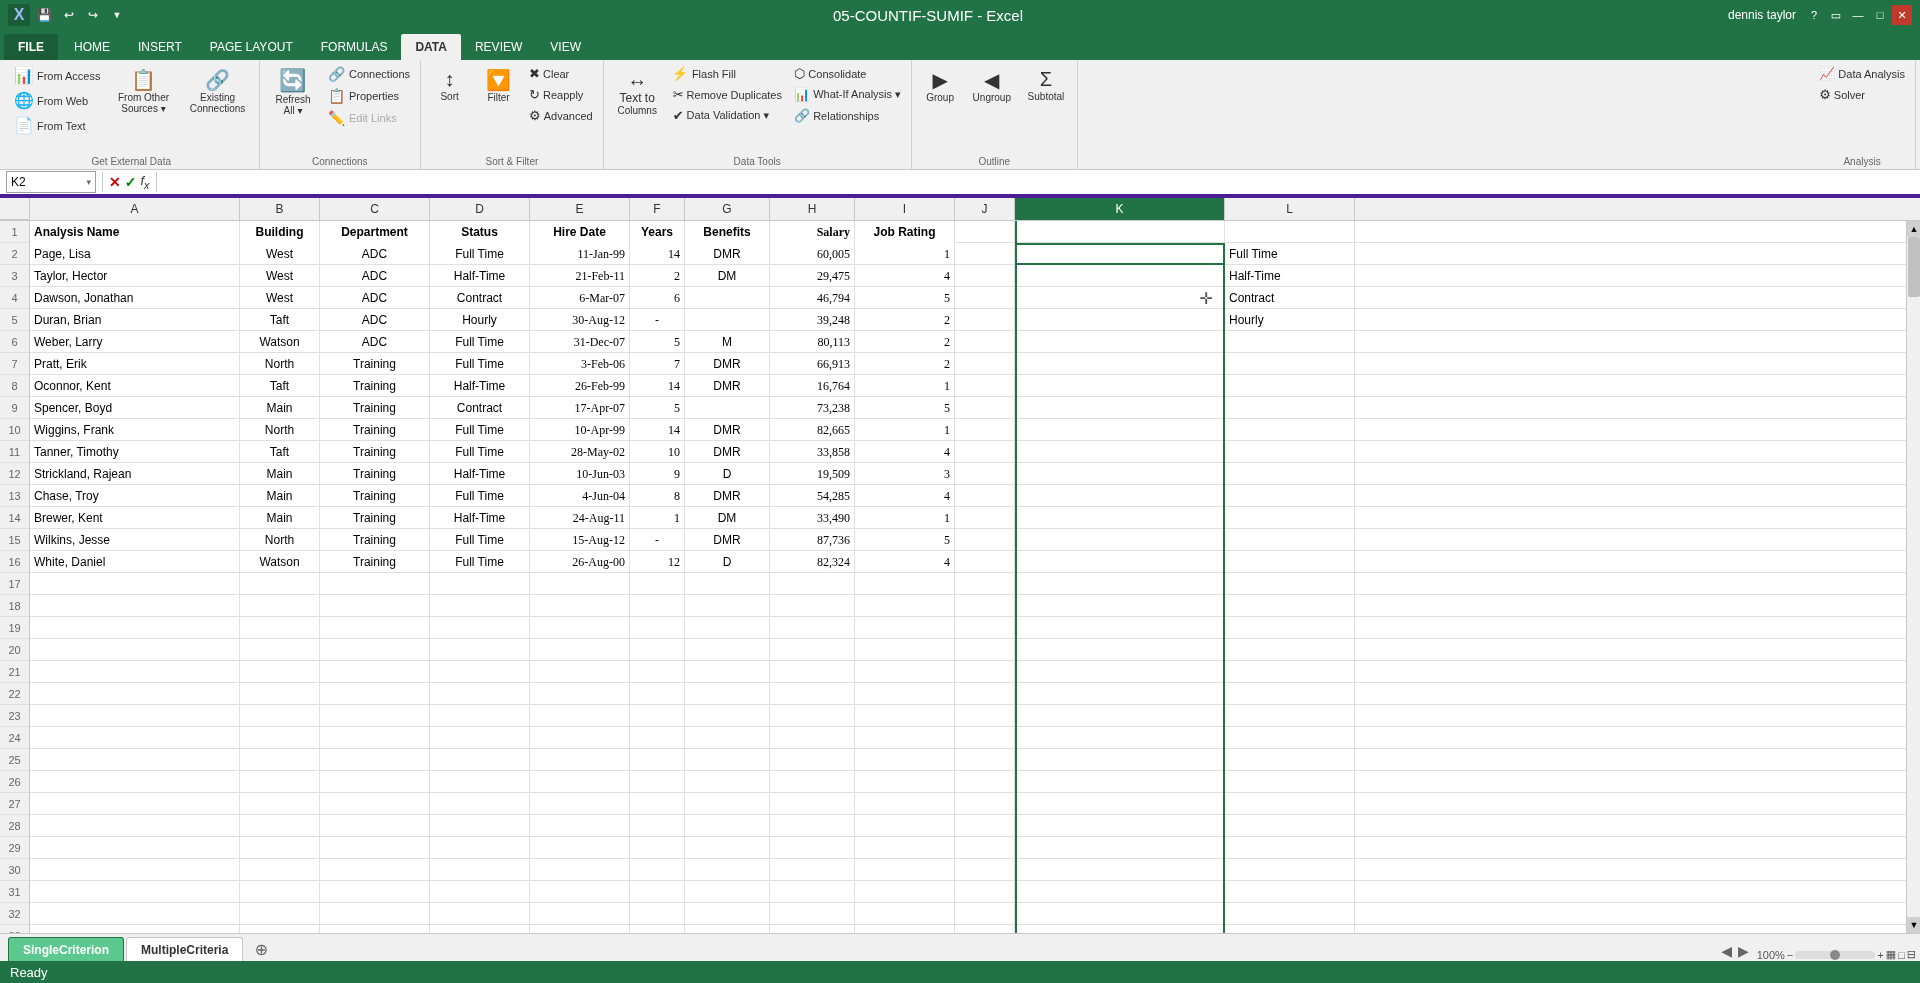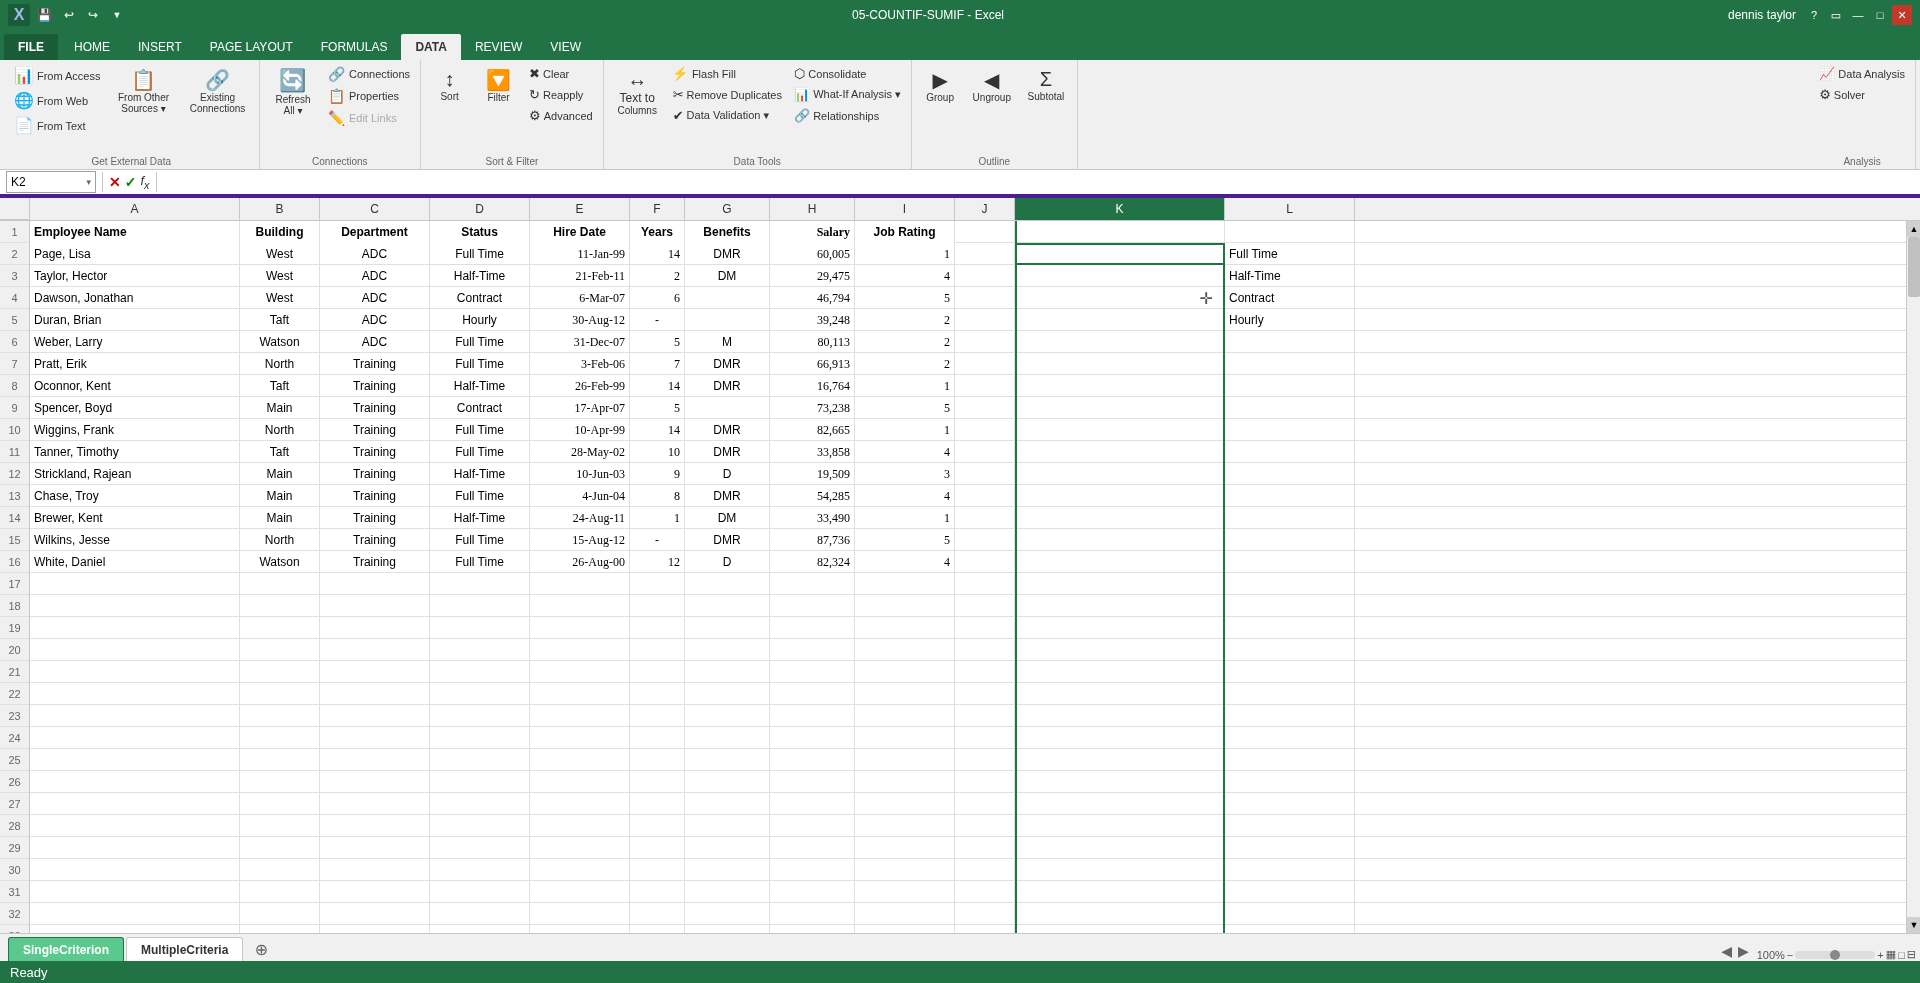--- a/index.html
+++ b/index.html
@@ -9,21 +9,21 @@
     .title-bar {
       height: 30px;
       background: #217346;
       display: flex;
       align-items: center;
       justify-content: space-between;
       padding: 0 8px;
       color: white;
     }
     .title-bar-left { display: flex; align-items: center; gap: 4px; }
-    .title-bar-center { font-size: 12px; font-weight: 400; }
+    .title-bar-center { font-size: 15px; font-weight: 400; }
     .title-bar-right { display: flex; align-items: center; gap: 8px; font-size: 12px; }
     .tb-icon { width: 20px; height: 20px; display: flex; align-items: center; justify-content: center; cursor: pointer; font-size: 11px; }
 
     
     .qat { display: flex; align-items: center; gap: 2px; }
     .qat-btn { width: 22px; height: 22px; display: flex; align-items: center; justify-content: center; cursor: pointer; border-radius: 2px; font-size: 12px; color: white; }
 
     
     .ribbon-tabs {
       height: 30px;
@@ -548,21 +548,21 @@
           <div class="row-num">30</div>
           <div class="row-num">31</div>
           <div class="row-num">32</div>
           <div class="row-num">33</div>
         </div>
 
         <div class="grid">
 
           <div class="grid-row">
             <div class="cell cell-a header-row">
-                <b>Employee Name</b>
+                <b>Analysis Name</b>
               </div>
             <div class="cell cell-b header-row center">
                 <b>Building</b>
               </div>
             <div class="cell cell-c header-row center">
                 <b>Department</b>
               </div>
             <div class="cell cell-d header-row center">
                 <b>Status</b>
               </div>

